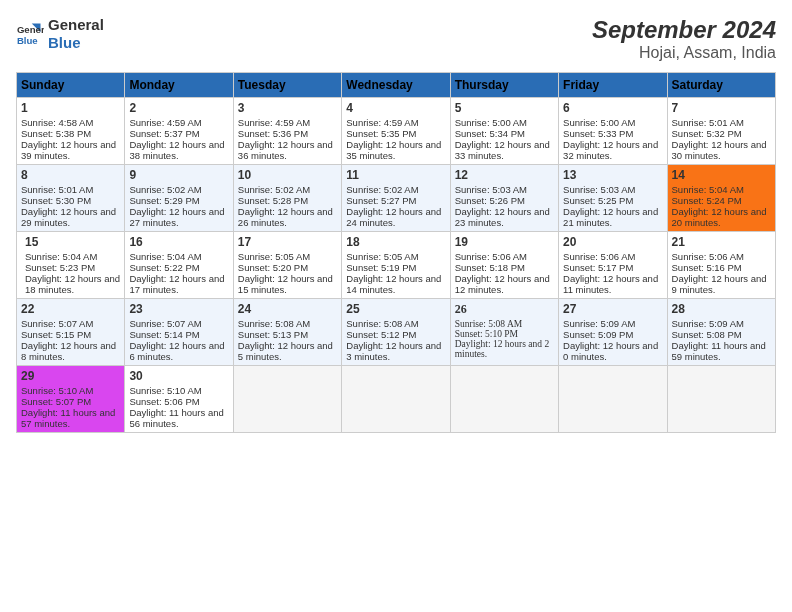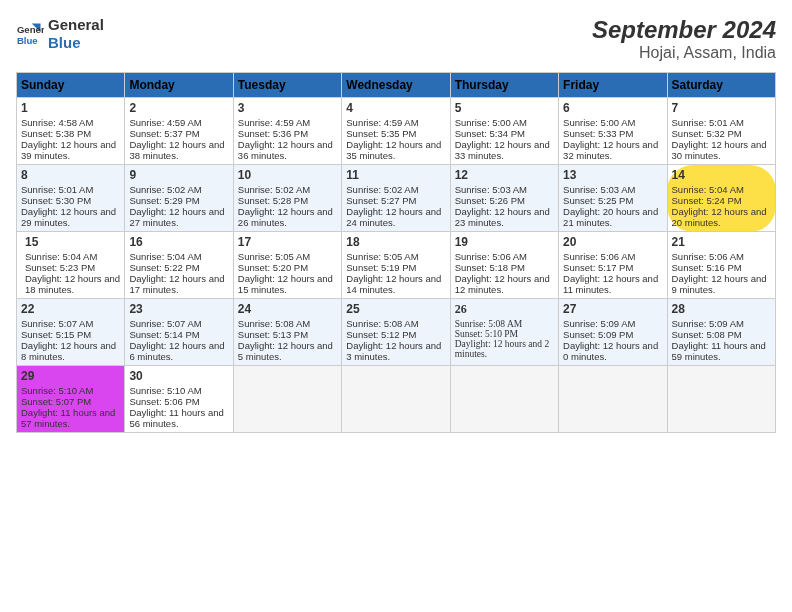--- a/index.html
+++ b/index.html
@@ -120,22 +120,22 @@
         <td style="background: rgb(255, 255, 255);"><span class="day-num">5</span><span>Sunrise: 5:00 AM</span><br><span>Sunset: 5:34 PM</span><br><span>Daylight: 12 hours and 33 minutes.</span></td>
         <td style="background: rgb(255, 255, 255);"><span class="day-num">6</span><span>Sunrise: 5:00 AM</span><br><span>Sunset: 5:33 PM</span><br><span>Daylight: 12 hours and 32 minutes.</span></td>
         <td style="background: rgb(255, 255, 255);"><span class="day-num">7</span><span>Sunrise: 5:01 AM</span><br><span>Sunset: 5:32 PM</span><br><span>Daylight: 12 hours and 30 minutes.</span></td>
       </tr>
       <tr>
         <td style="background: rgb(238, 244, 252);"><span class="day-num">8</span><span>Sunrise: 5:01 AM</span><br><span>Sunset: 5:30 PM</span><br><span>Daylight: 12 hours and 29 minutes.</span></td>
         <td style="background: rgb(238, 244, 252);"><span class="day-num">9</span><span>Sunrise: 5:02 AM</span><br><span>Sunset: 5:29 PM</span><br><span>Daylight: 12 hours and 27 minutes.</span></td>
         <td style="background: rgb(238, 244, 252); margin-left: 28px;"><span class="day-num">10</span><span>Sunrise: 5:02 AM</span><br><span>Sunset: 5:28 PM</span><br><span>Daylight: 12 hours and 26 minutes.</span></td>
         <td style="background: rgb(238, 244, 252);"><span class="day-num">11</span><span>Sunrise: 5:02 AM</span><br><span>Sunset: 5:27 PM</span><br><span>Daylight: 12 hours and 24 minutes.</span></td>
         <td style="background: rgb(238, 244, 252);"><span class="day-num">12</span><span>Sunrise: 5:03 AM</span><br><span>Sunset: 5:26 PM</span><br><span>Daylight: 12 hours and 23 minutes.</span></td>
-        <td style="background: rgb(238, 244, 252);"><span class="day-num">13</span><span>Sunrise: 5:03 AM</span><br><span>Sunset: 5:25 PM</span><br><span>Daylight: 20 hours and 21 minutes.</span></td>
-        <td style="background: #fde047; border-radius: 26px;"><span class="day-num">14</span><span>Sunrise: 5:04 AM</span><br><span>Sunset: 5:24 PM</span><br><span>Daylight: 12 hours and 20 minutes.</span></td>
+        <td style="background: rgb(238, 244, 252);"><span class="day-num">13</span><span>Sunrise: 5:03 AM</span><br><span>Sunset: 5:25 PM</span><br><span>Daylight: 12 hours and 21 minutes.</span></td>
+        <td style="background: #f97316;"><span class="day-num">14</span><span>Sunrise: 5:04 AM</span><br><span>Sunset: 5:24 PM</span><br><span>Daylight: 12 hours and 20 minutes.</span></td>
       </tr>
       <tr>
         <td style="background: rgb(255, 255, 255); padding-left: 8px;"><span class="day-num">15</span><span>Sunrise: 5:04 AM</span><br><span>Sunset: 5:23 PM</span><br><span>Daylight: 12 hours and 18 minutes.</span></td>
         <td style="background: rgb(255, 255, 255);"><span class="day-num">16</span><span>Sunrise: 5:04 AM</span><br><span>Sunset: 5:22 PM</span><br><span>Daylight: 12 hours and 17 minutes.</span></td>
         <td style="background: rgb(255, 255, 255);"><span class="day-num">17</span><span>Sunrise: 5:05 AM</span><br><span>Sunset: 5:20 PM</span><br><span>Daylight: 12 hours and 15 minutes.</span></td>
         <td style="background: rgb(255, 255, 255);"><span class="day-num">18</span><span>Sunrise: 5:05 AM</span><br><span>Sunset: 5:19 PM</span><br><span>Daylight: 12 hours and 14 minutes.</span></td>
         <td style="background: rgb(255, 255, 255);"><span class="day-num">19</span><span>Sunrise: 5:06 AM</span><br><span>Sunset: 5:18 PM</span><br><span>Daylight: 12 hours and 12 minutes.</span></td>
         <td style="background: rgb(255, 255, 255);"><span class="day-num">20</span><span>Sunrise: 5:06 AM</span><br><span>Sunset: 5:17 PM</span><br><span>Daylight: 12 hours and 11 minutes.</span></td>
         <td style="background: rgb(255, 255, 255);"><span class="day-num">21</span><span>Sunrise: 5:06 AM</span><br><span>Sunset: 5:16 PM</span><br><span>Daylight: 12 hours and 9 minutes.</span></td>
       </tr>

